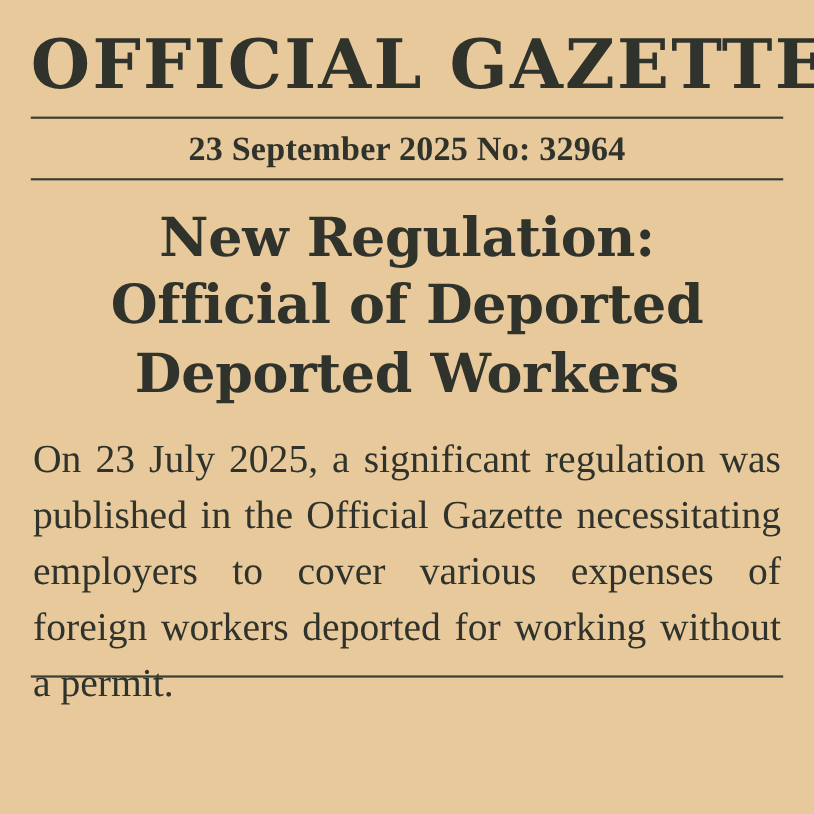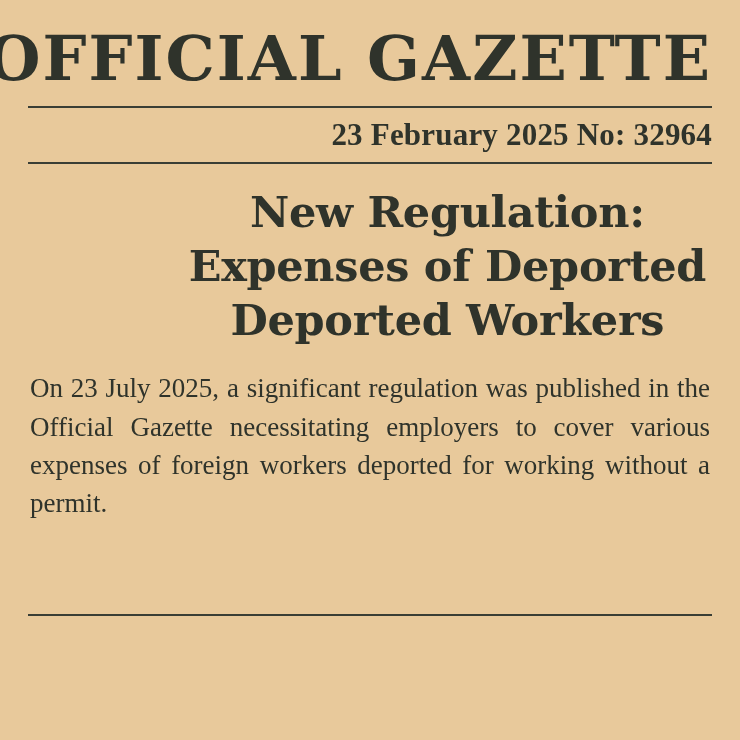--- a/index.html
+++ b/index.html
@@ -15,21 +15,20 @@
     overflow: hidden;
   }
   .page {
     position: relative;
     width: 740px;
     height: 640px;
     box-sizing: border-box;
     padding: 0 28px;
     display: flex;
     flex-direction: column;
-    align-items: flex-end;
   }
   .masthead {
     text-align: center;
     font-family: "DejaVu Serif", serif;
     font-weight: bold;
     font-size: 62px;
     letter-spacing: 2px;
     line-height: 1;
     padding-top: 28px;
     padding-bottom: 16px;
@@ -47,32 +46,32 @@
     font-family: "Liberation Serif", serif;
     font-weight: bold;
     font-size: 31px;
     padding: 9px 0 9px 0;
     letter-spacing: 0.2px;
   }
   .headline {
     text-align: center;
     font-family: "DejaVu Serif", serif;
     font-weight: bold;
-    font-size: 43px;
+    font-size: 49px;
     line-height: 1.25;
     padding: 22px 6px 14px 6px;
     letter-spacing: -0.3px;
   }
   .headline .line {
     display: block;
     white-space: nowrap;
   }
   .body-text {
     font-family: "Liberation Serif", serif;
-    font-size: 27px;
+    font-size: 36px;
     line-height: 1.42;
     text-align: justify;
     padding: 8px 2px 0 2px;
     hyphens: manual;
   }
   .body-text p {
     margin: 0;
   }
   .bottom-rule {
     position: absolute;
@@ -84,27 +83,27 @@
 </style>
 </head>
 <body>
 
 <div class="page">
 
   <div class="masthead">OFFICIAL GAZETTE</div>
 
   <div class="rule"></div>
 
-  <div class="dateline">23 February 2025 No: 32964</div>
+  <div class="dateline">23 September 2025 No: 32964</div>
 
   <div class="rule thin"></div>
 
   <div class="headline">
     <span class="line">New Regulation:</span>
-    <span class="line">Expenses of Deported</span>
+    <span class="line">Official of Deported</span>
     <span class="line">Deported Workers</span>
   </div>
 
   <div class="body-text">
     <p>On 23 July 2025, a significant regulation was published in the Official Gazette necessitating employers to cover various expenses of foreign workers deported for working without a permit.</p>
   </div>
 
   <div class="bottom-rule"></div>
 
 </div>

